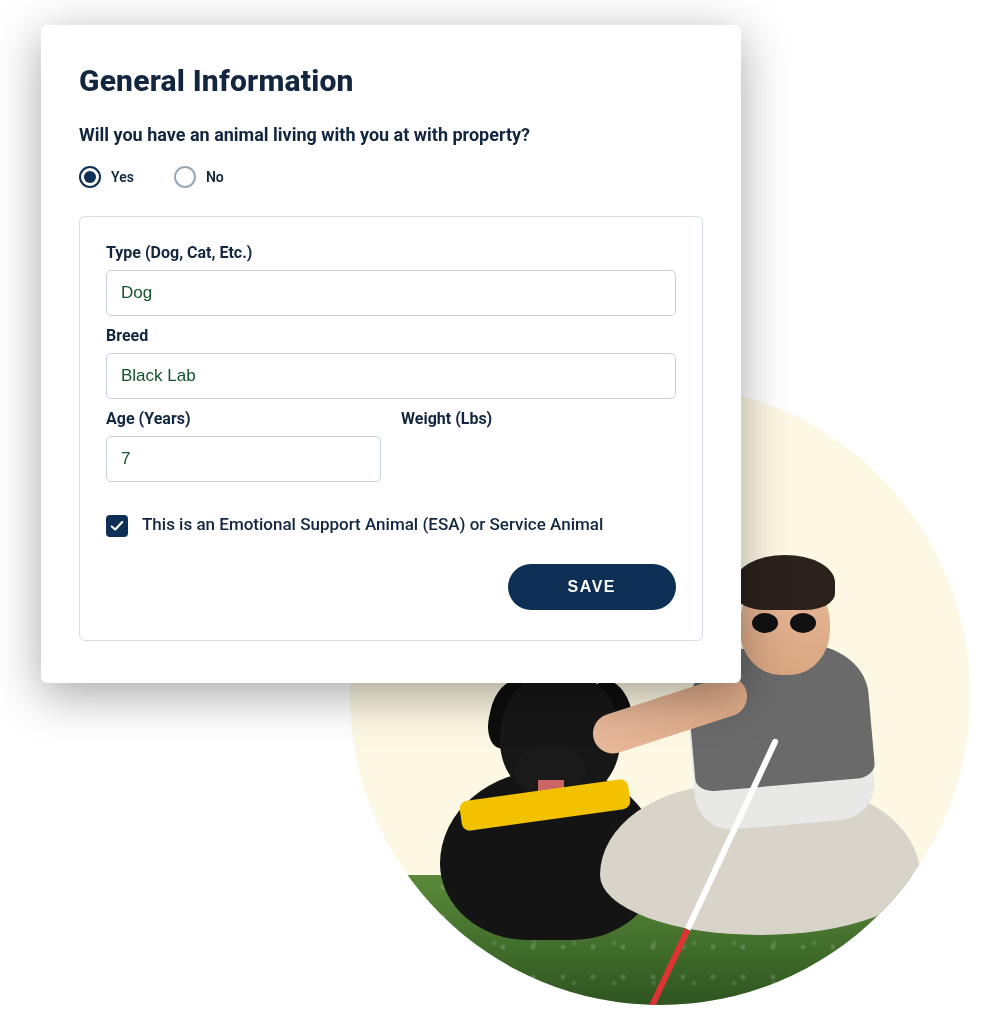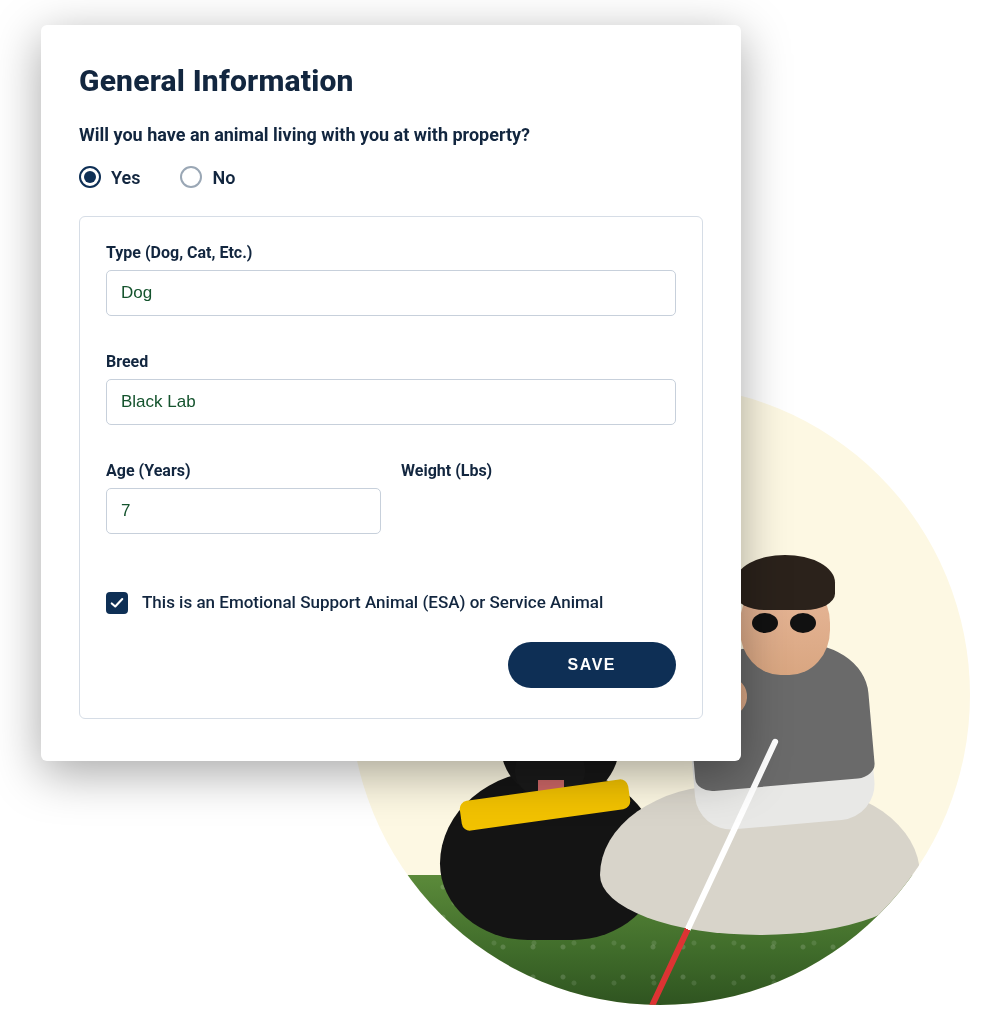--- a/index.html
+++ b/index.html
@@ -232,31 +232,31 @@
     .radio.selected .radio-circle {
       border-color: #0e2f55;
     }
     .radio.selected .radio-circle::after {
       content: "";
       width: 12px; height: 12px;
       border-radius: 50%;
       background: #0e2f55;
     }
     .radio-label {
-      font-size: 18px;
+      font-size: 14px;
       font-weight: 600;
       color: #12263f;
     }
     .fieldset {
       border: 1px solid #d6dde6;
       border-radius: 6px;
       padding: 26px 26px 30px 26px;
     }
     .field {
-      margin-bottom: 36px;
+      margin-bottom: 10px;
     }
     .field:last-of-type { margin-bottom: 0; }
     .field-label {
       display: block;
       font-size: 16px;
       font-weight: 700;
       color: #12263f;
       margin-bottom: 8px;
     }
     .text-input {
@@ -270,21 +270,21 @@
       background: #fff;
     }
     .row-2 {
       display: flex;
       gap: 20px;
       justify-content: space-between;
     }
     .row-2 .field { flex: 1; }
     .checkbox-row {
       display: flex;
-      align-items: flex-start;
+      align-items: center;
       gap: 14px;
       margin-top: 20px;
       margin-bottom: 26px;
     }
     .checkbox {
       flex: 0 0 22px;
       width: 22px; height: 22px;
       border-radius: 4px;
       background: #0e2f55;
       display: flex;

